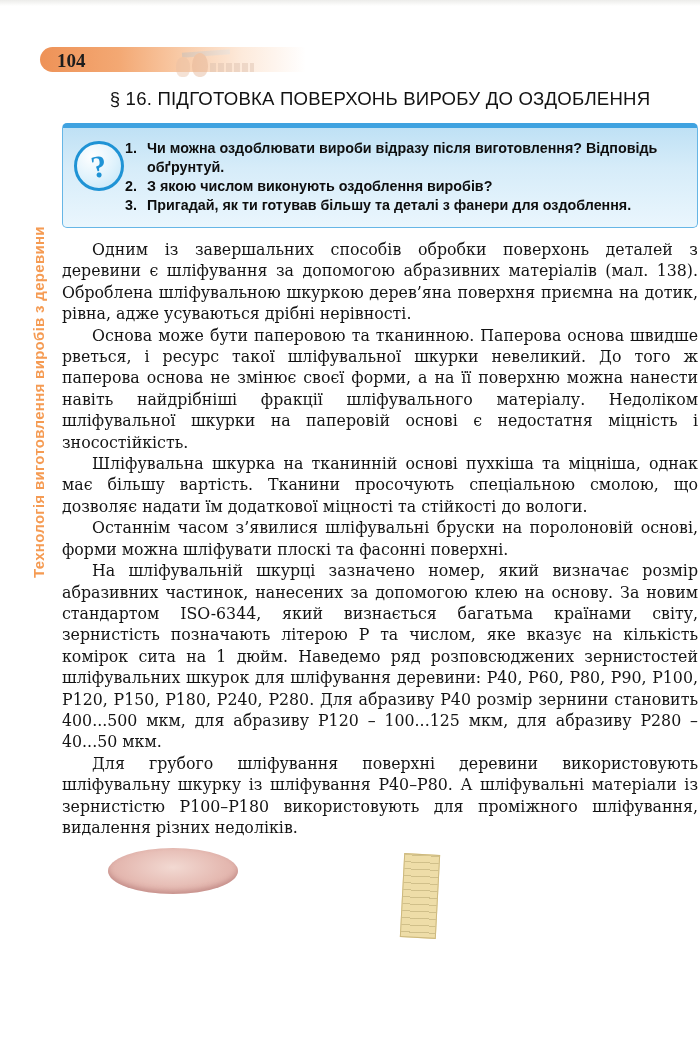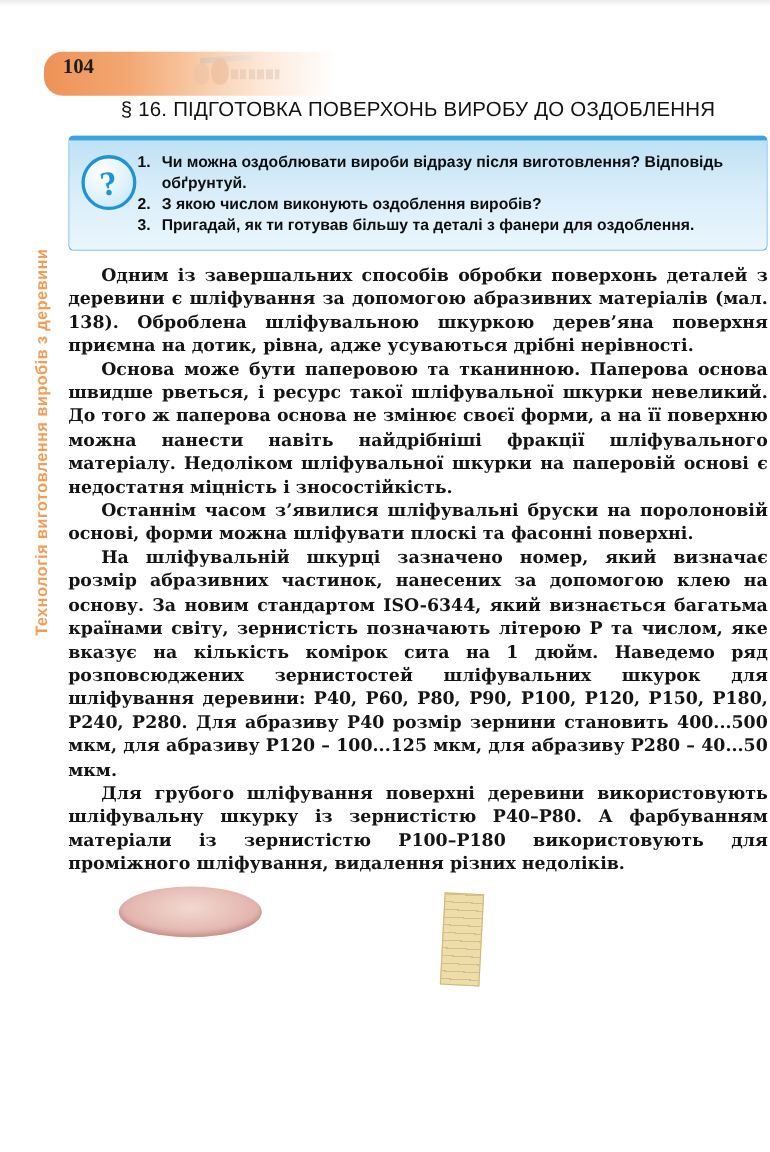--- a/index.html
+++ b/index.html
@@ -3,21 +3,21 @@
 <meta charset="utf-8">
 <style>
   html,body{margin:0;padding:0;background:#ffffff;}
   body{width:700px;height:1047px;position:relative;overflow:hidden;
        font-family:"Liberation Sans",sans-serif;}
   .page{position:absolute;inset:0;background:#fff;}
   .page-top-edge{position:absolute;top:0;left:0;width:700px;height:6px;
        background:linear-gradient(180deg,#ececea,rgba(255,255,255,0));}
 
   
-  .page-tab{position:absolute;left:40px;top:47px;width:280px;height:40px;
+  .page-tab{position:absolute;left:40px;top:47px;width:280px;height:25px;
        border-radius:17px 0 0 17px;
        background:linear-gradient(90deg,#ee9257 0%,#f3a873 28%,#f9cdab 52%,#fdeadb 72%,rgba(255,255,255,0) 95%);}
   .page-num{position:absolute;left:17px;top:3px;
        font-family:"Liberation Serif",serif;font-weight:bold;font-size:19px;color:#1d1d1d;}
   .logo{position:absolute;left:128px;top:4px;width:90px;height:26px;opacity:.45;}
   .logo .jug{position:absolute;left:8px;top:6px;width:14px;height:20px;
        background:#e9c0a4;border-radius:45% 45% 40% 40%;}
   .logo .jug2{position:absolute;left:24px;top:2px;width:16px;height:24px;
        background:#e3b394;border-radius:50% 50% 42% 42%;}
   .logo .saw{position:absolute;left:14px;top:0px;width:48px;height:5px;
@@ -44,21 +44,21 @@
        display:flex;align-items:center;justify-content:center;}
   .qicon span{font-family:"Liberation Serif",serif;font-weight:bold;font-size:31px;color:#1f93d5;
        transform:rotate(-9deg);line-height:1;}
   .qitem{display:flex;font-weight:bold;font-size:14.3px;line-height:19px;color:#0e0e0e;}
   .qnum{flex:0 0 22px;}
   .qtext{flex:1;}
 
   
   .bodytext{margin-top:11px;}
   .para{margin:0;text-indent:30px;text-align:justify;
-       font-family:"DejaVu Serif","Liberation Serif",serif;font-weight:700;
+       font-family:"DejaVu Serif","Liberation Serif",serif;font-weight:400;
        font-size:15.8px;line-height:21.4px;color:#141414;}
 
   
   .figure{position:relative;margin-top:8px;height:100px;}
 
   
   .roll-red{position:absolute;left:30px;top:2px;width:178px;height:96px;}
   .roll-red .top{position:absolute;left:16px;top:0;width:130px;height:46px;border-radius:50%;
        background:radial-gradient(ellipse at 50% 42%,#f2d9d2 0%,#e5bab2 55%,#d8a49e 100%);
        box-shadow:inset 0 -3px 5px rgba(150,80,80,.35);}
@@ -104,23 +104,24 @@
       </div>
       <div class="qitem">
         <span class="qnum">3.</span>
         <span class="qtext">Пригадай, як ти готував більшу та деталі з фанери для оздоблення.</span>
       </div>
     </div>
 
     <div class="bodytext">
       <p class="para">Одним із завершальних способів обробки поверхонь деталей з деревини є шліфування за допомогою абразивних матеріалів (мал. 138). Оброблена шліфувальною шкуркою дерев’яна поверхня приємна на дотик, рівна, адже усуваються дрібні нерівності.</p>
       <p class="para">Основа може бути паперовою та тканинною. Паперова основа швидше рветься, і ресурс такої шліфувальної шкурки невеликий. До того ж паперова основа не змінює своєї форми, а на її поверхню можна нанести навіть найдрібніші фракції шліфувального матеріалу. Недоліком шліфувальної шкурки на паперовій основі є недостатня міцність і зносостійкість.</p>
+      <p class="para">Шліфувальна шкурка на тканинній основі пухкіша та міцніша, однак має більшу вартість. Тканини просочують спеціальною смолою, що дозволяє надати їм додаткової міцності та стійкості до вологи.</p>
       <p class="para">Останнім часом з’явилися шліфувальні бруски на поролоновій основі, форми можна шліфувати плоскі та фасонні поверхні.</p>
       <p class="para">На шліфувальній шкурці зазначено номер, який визначає розмір абразивних частинок, нанесених за допомогою клею на основу. За новим стандартом ISO-6344, який визнається багатьма країнами світу, зернистість позначають літерою Р та числом, яке вказує на кількість комірок сита на 1 дюйм. Наведемо ряд розповсюджених зернистостей шліфувальних шкурок для шліфування деревини: Р40, Р60, Р80, Р90, Р100, Р120, Р150, Р180, Р240, Р280. Для абразиву Р40 розмір зернини становить 400...500 мкм, для абразиву Р120 – 100...125 мкм, для абразиву Р280 – 40...50 мкм.</p>
-      <p class="para">Для грубого шліфування поверхні деревини використовують шліфувальну шкурку із зернистістю Р40–Р80. А фарбуванням матеріали із зернистістю Р100–Р180 використовують для проміжного шліфування, видалення різних недоліків.</p>
+      <p class="para">Для грубого шліфування поверхні деревини використовують шліфувальну шкурку із шліфування Р40–Р80. А шліфувальні матеріали із зернистістю Р100–Р180 використовують для проміжного шліфування, видалення різних недоліків.</p>
     </div>
 
     <div class="figure">
 
       <div class="roll-red">
 
         <div class="top"></div>
 
       </div>
 

